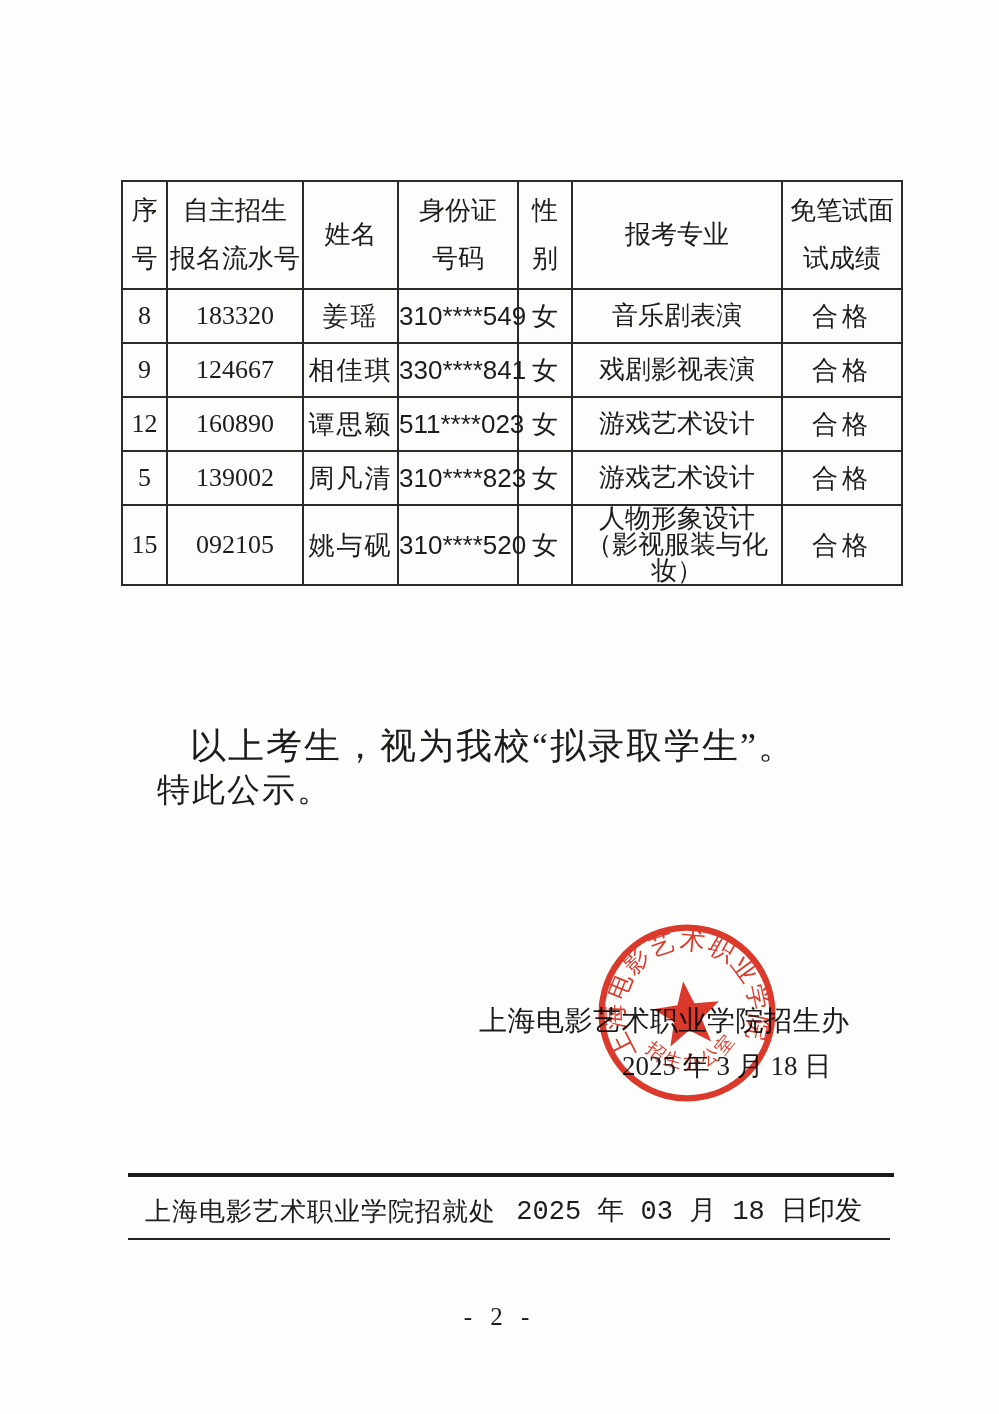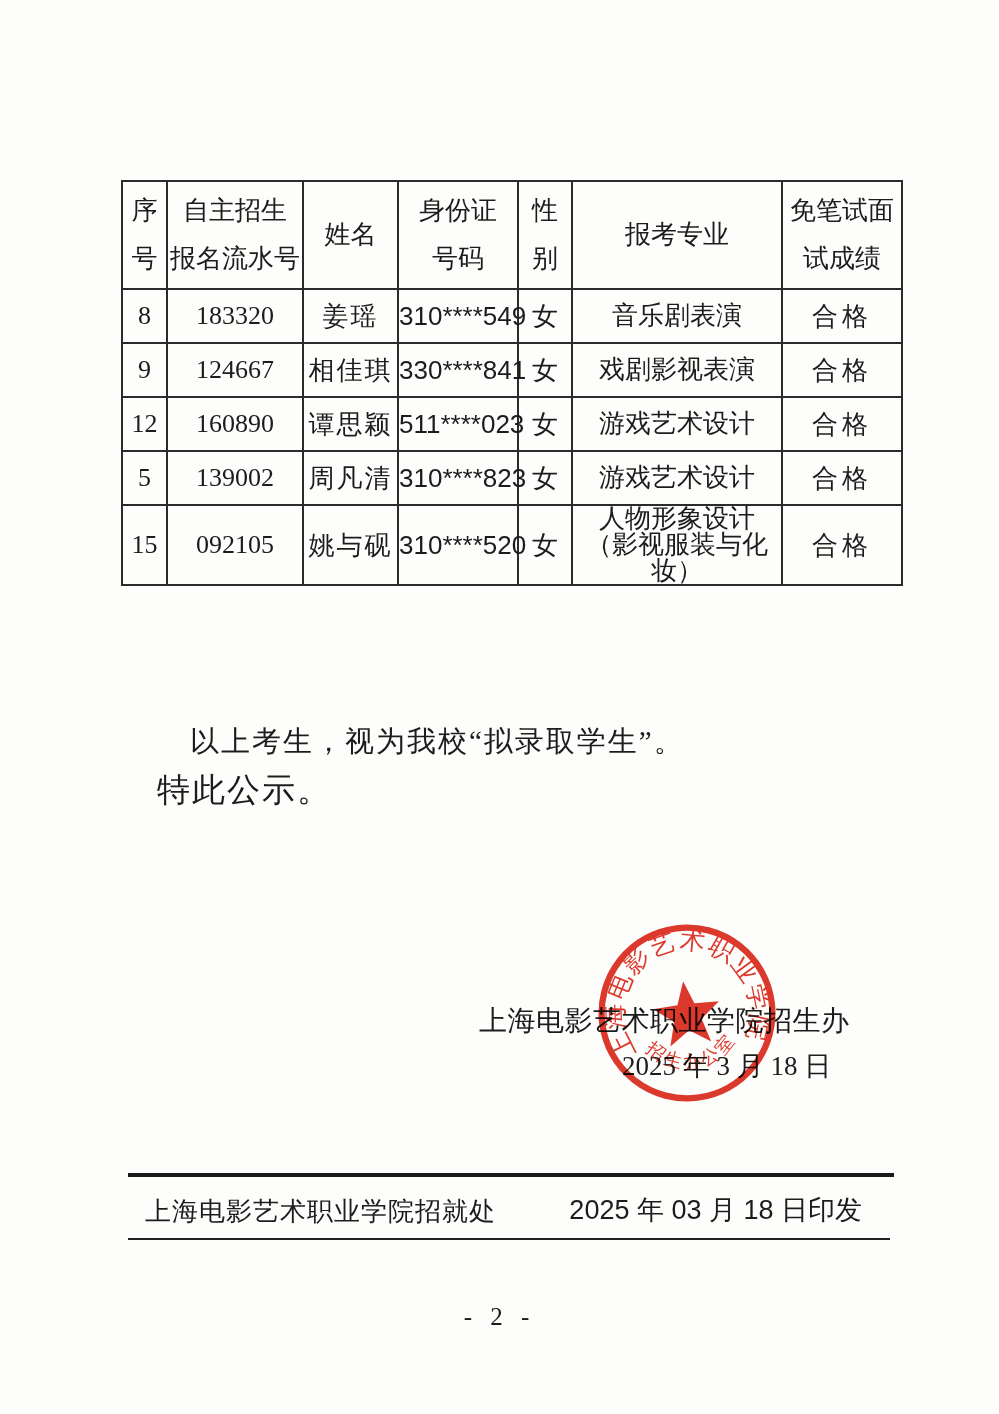--- a/index.html
+++ b/index.html
@@ -44,21 +44,21 @@
   }
   td.c-seq{font-family:"Liberation Serif", serif; font-size:28px;}
   td.c-serial{font-family:Liberation Serif, serif; font-size:23px;margin-top:42px;}
   td.c-name{font-size:28px; letter-spacing:2px;border-radius:9px;}
   td.c-id{font-family:Liberation Sans, sans-serif; font-size:23px;}
   td.c-gender{font-size:26px;}
   td.c-major{font-size:23px; line-height:26px; white-space:pre-line;}
   td.c-result{font-size:26px; letter-spacing:4px;}
 
   
-  .para1{position:absolute; left:190px; top:722px; font-size:29px; letter-spacing:2px;}
+  .para1{position:absolute; left:190px; top:722px; font-size:36px; letter-spacing:2px;}
   .para2{position:absolute; left:157px; top:768px; font-size:33px; letter-spacing:2px;}
 
   
   .sig-org{position:absolute; left:479px; top:1002px; font-size:28px; letter-spacing:0.5px; z-index:1;}
   .sig-date{position:absolute; left:622px; top:1048px; font-size:27px; z-index:1;}
 
   
   .stamp{
     position:absolute;
     left:590px; top:916px;
@@ -67,21 +67,21 @@
     mix-blend-mode:multiply;
     opacity:0.93;
     z-index:2;
     pointer-events:none;
   }
 
   
   .foot-rule-top{position:absolute; left:128px; top:1173px; width:766px; height:4px; background:#191919;}
   .foot-rule-bottom{position:absolute; left:128px; top:1238px; width:762px; height:2px; background:#222;}
   .foot-left{position:absolute; left:145px; top:1194px; font-size:26px; letter-spacing:1px;text-align:right;}
-  .foot-right{position:absolute; right:137px; top:1192px; font-size:27px; font-family:Liberation Sans, sans-serif;}
+  .foot-right{position:absolute; right:137px; top:1192px; font-size:27px; font-family:Liberation Mono, monospace;}
   .page-num{position:absolute; left:0; top:1303px; width:100%; text-align:center; font-size:25px; letter-spacing:6px;}
 </style>
 </head>
 <body>
 
 <div class="page">
 
   <table class="results">
     <colgroup>
       <col style="width:45px">

